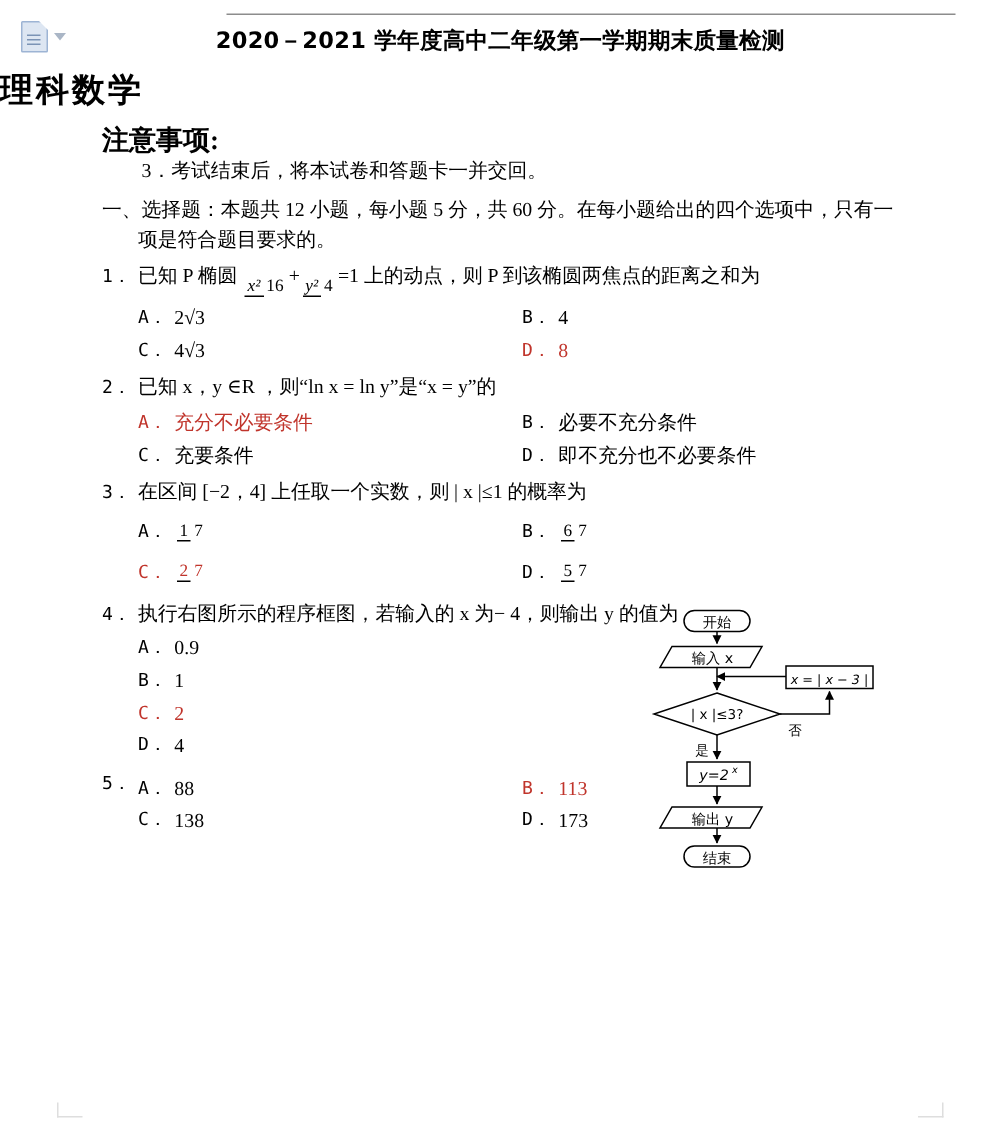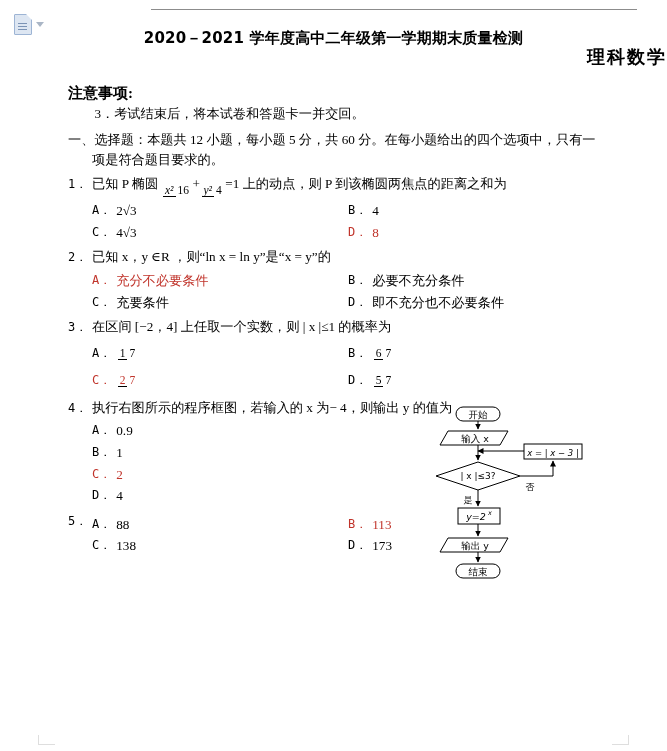--- a/index.html
+++ b/index.html
@@ -63,40 +63,40 @@
   }
   #doc-caret {
     width: 0; height: 0;
     border-left: 4px solid transparent;
     border-right: 4px solid transparent;
     border-top: 5px solid #aab6c6;
   }
 
   
   #exam-title {
-    position: absolute; left: 0; right: 0; top: 29px;
+    position: absolute; left: 0; right: 0; top: 18px;
     text-align: center;
     font-family: "DejaVu Sans", "Liberation Sans", sans-serif;
     font-size: 15px; font-weight: bold;
     letter-spacing: 0.2px;
   }
   #subject-title {
     position: absolute; left: 0; right: 0; top: 45px;
-    text-align: right;
+    text-align: left;
     font-family: "DejaVu Sans", "Liberation Sans", sans-serif;
-    font-size: 18px; font-weight: bold;
+    font-size: 22px; font-weight: bold;
     letter-spacing: 2px;
   }
 
   
   #content {
     position: absolute; left: 68px; top: 84px; width: 536px;
     font-size: 13.2px; line-height: 19.6px;
   }
-  .notice-head { font-weight: bold; font-size: 15px; }
+  .notice-head { font-weight: bold; font-size: 18px; }
   .notice-p { text-indent: 2em; text-align: justify; }
   .section-head { margin-top: 7px; text-align: justify; }
   .section-head .cont { display: block; padding-left: 24px; }
 
   
   .q { display: flex; margin-top: 5px; }
   .q-num {
     width: 24px; flex: 0 0 24px;
     font-family: "DejaVu Sans Mono", "Liberation Mono", monospace;
     font-size: 12px; padding-top: 1px;

